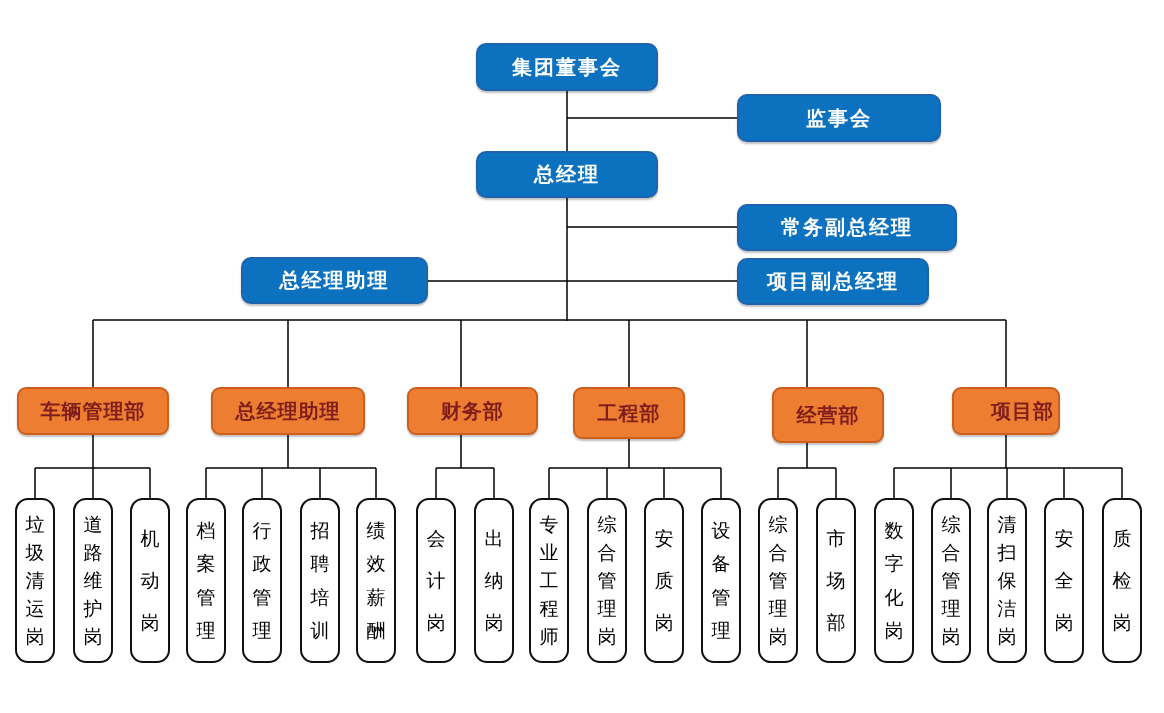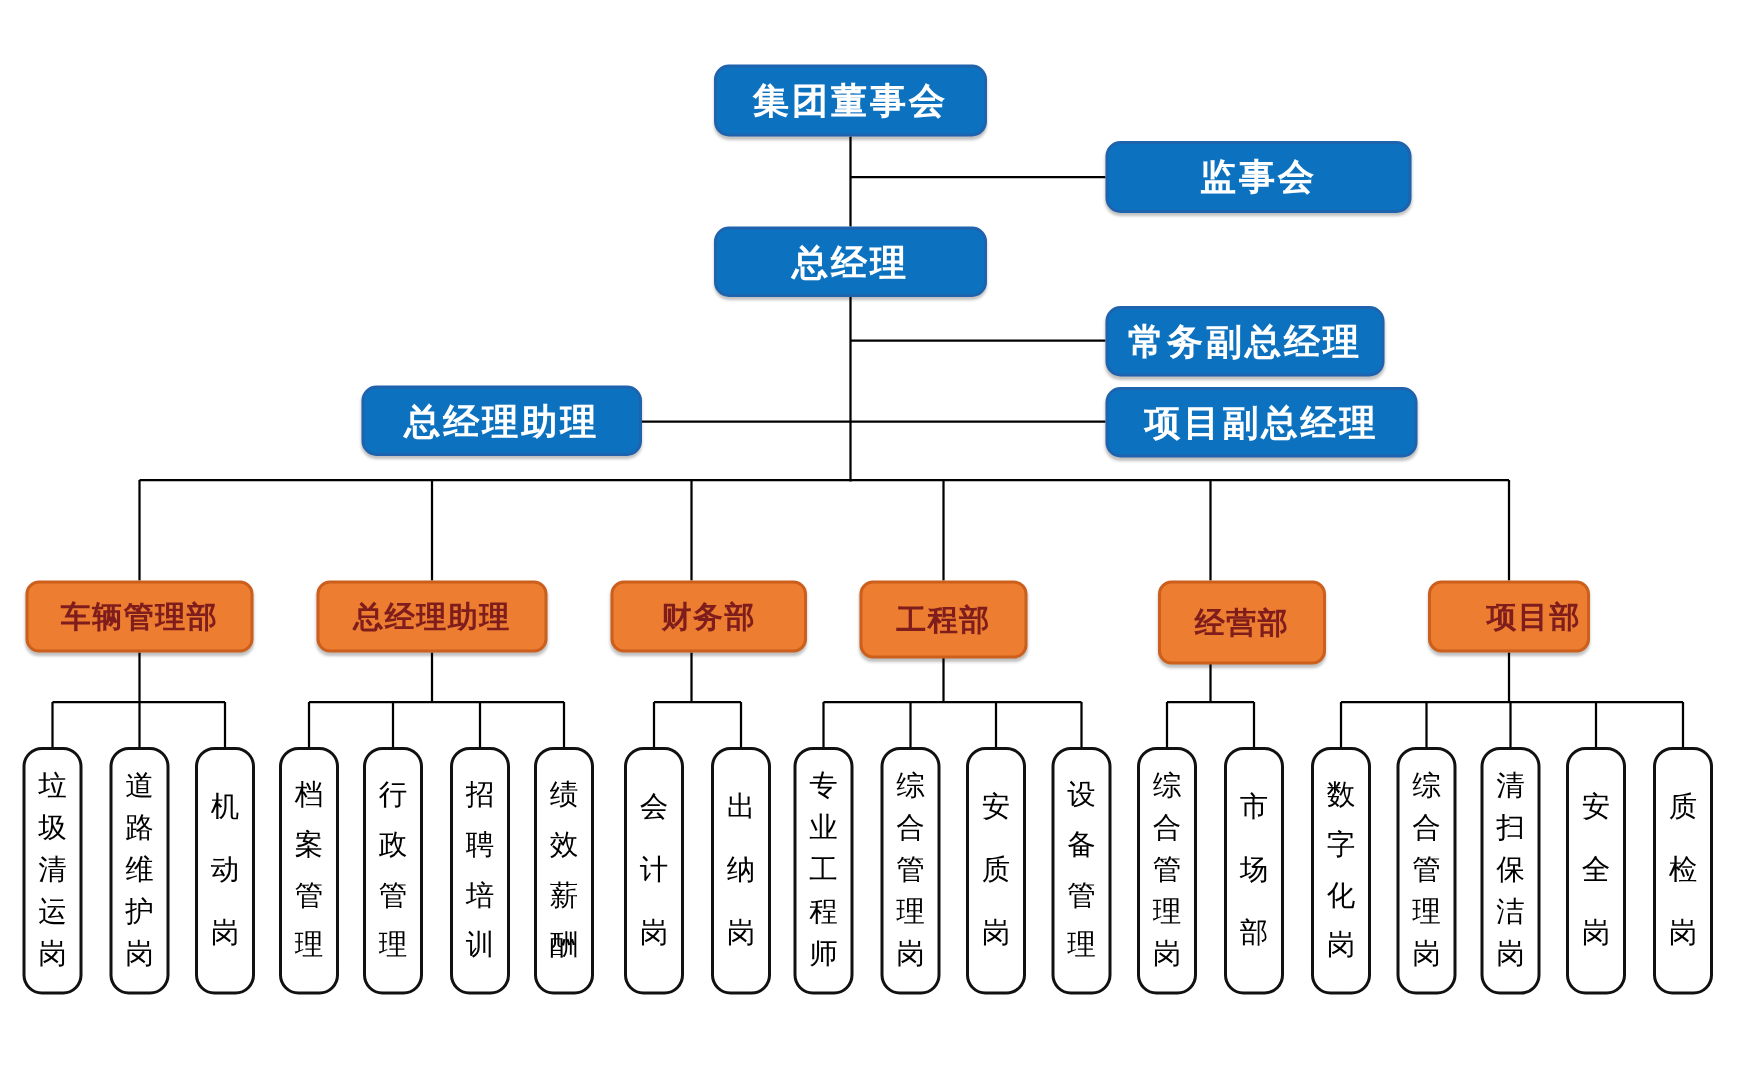--- a/index.html
+++ b/index.html
@@ -29,21 +29,21 @@
     display: flex;
     align-items: center;
     justify-content: center;
     text-align: center;
   }
   .exec {
     background: #0C72BF;
     border: 2px solid #1E63AE;
     border-radius: 10px;
     color: #ffffff;
-    font-size: 24px;
+    font-size: 20px;
     font-weight: bold;
     letter-spacing: 2px;
     box-shadow: 0 2px 2px rgba(0,0,0,0.25);
   }
   .dept {
     background: #ED7D31;
     border: 2px solid #CB5F1B;
     border-radius: 9px;
     color: #7f1d1d;
     font-size: 20px;
@@ -137,23 +137,23 @@
       <line x1="951" y1="468" x2="951" y2="498"></line>
       <line x1="1007" y1="468" x2="1007" y2="498"></line>
       <line x1="1064" y1="468" x2="1064" y2="498"></line>
       <line x1="1122" y1="468" x2="1122" y2="498"></line>
     </g>
   </svg>
 
   <div class="node exec" style="left:476px; top:43px; width:182px; height:48px;">集团董事会</div>
   <div class="node exec" style="left:737px; top:94px; width:204px; height:48px;">监事会</div>
   <div class="node exec" style="left:476px; top:151px; width:182px; height:47px;">总经理</div>
-  <div class="node exec" style="left:737px; top:204px; width:186px; height:47px;">常务副总经理</div>
+  <div class="node exec" style="left:737px; top:204px; width:220px; height:47px;">常务副总经理</div>
   <div class="node exec" style="left:241px; top:257px; width:187px; height:47px;">总经理助理</div>
-  <div class="node exec" style="left:737px; top:258px; width:208px; height:47px;">项目副总经理</div>
+  <div class="node exec" style="left:737px; top:258px; width:192px; height:47px;">项目副总经理</div>
 
   <div class="node dept" style="left:17px; top:387px; width:152px; height:48px;">车辆管理部</div>
   <div class="node dept" style="left:211px; top:387px; width:154px; height:48px;">总经理助理</div>
   <div class="node dept" style="left:407px; top:387px; width:131px; height:48px;">财务部</div>
   <div class="node dept" style="left:573px; top:387px; width:112px; height:52px;">工程部</div>
   <div class="node dept" style="left:751px; top:387px; width:112px; height:56px;margin-left:21px;">经营部</div>
   <div class="node dept" style="left:952px; top:387px; width:108px; height:48px;padding-left:33px;">项目部</div>
 
   <div class="node pos" style="left:15px;">
     <div class="vtext">

